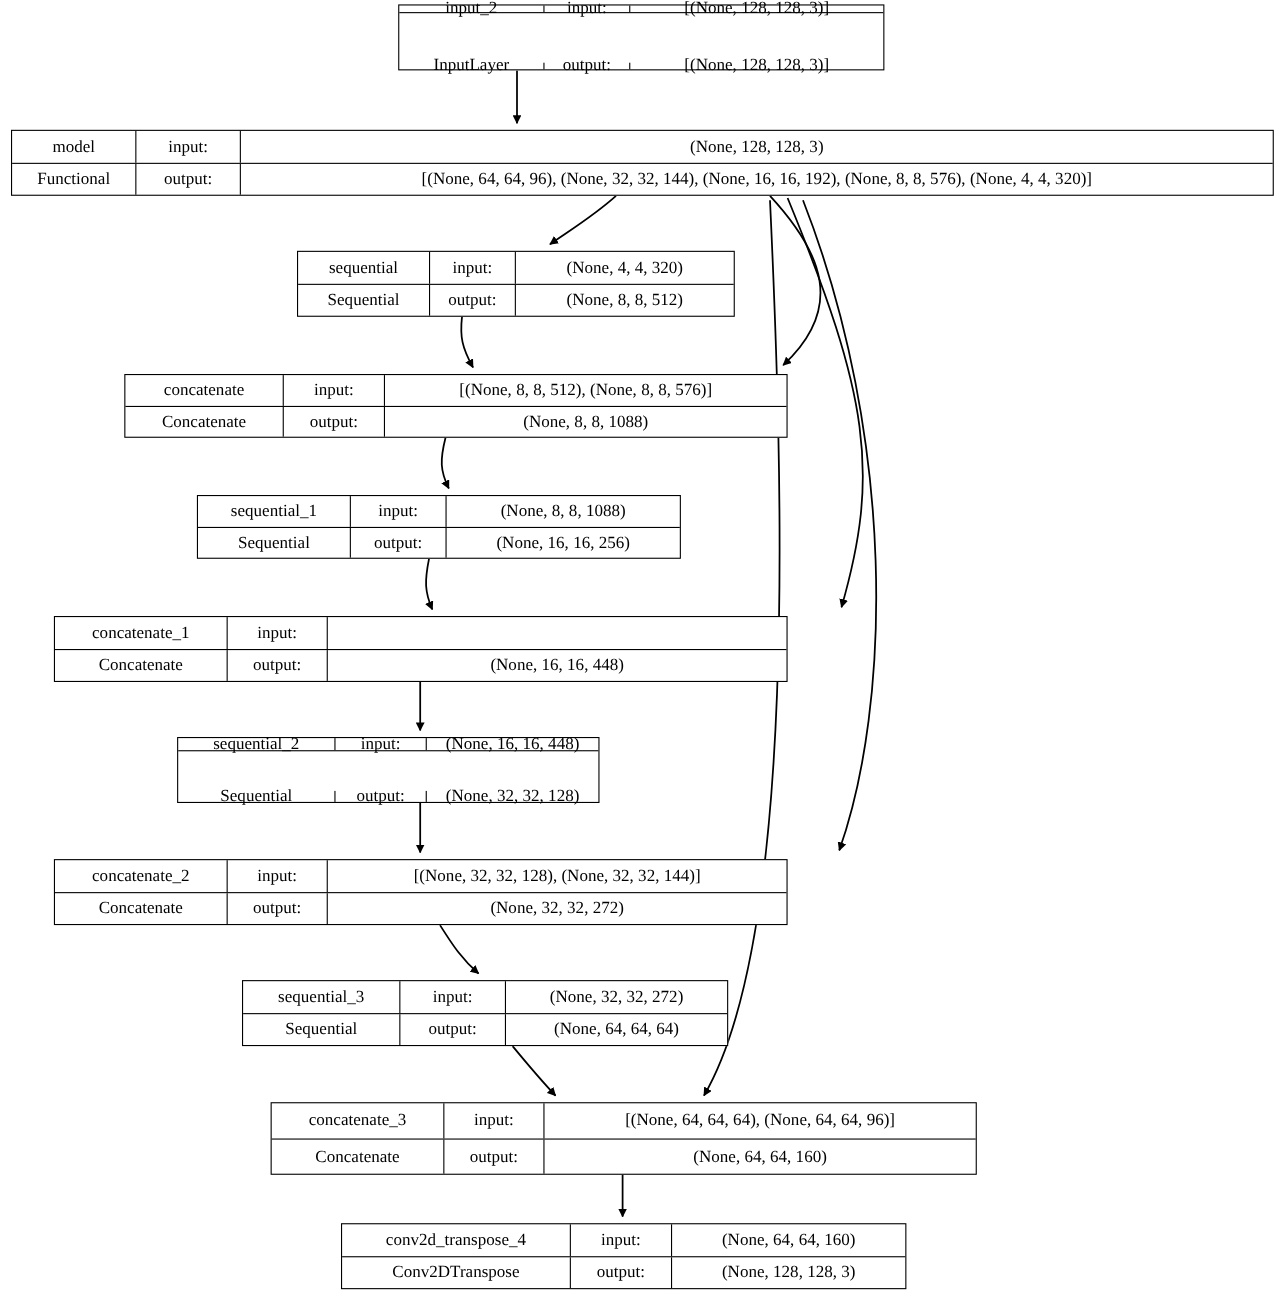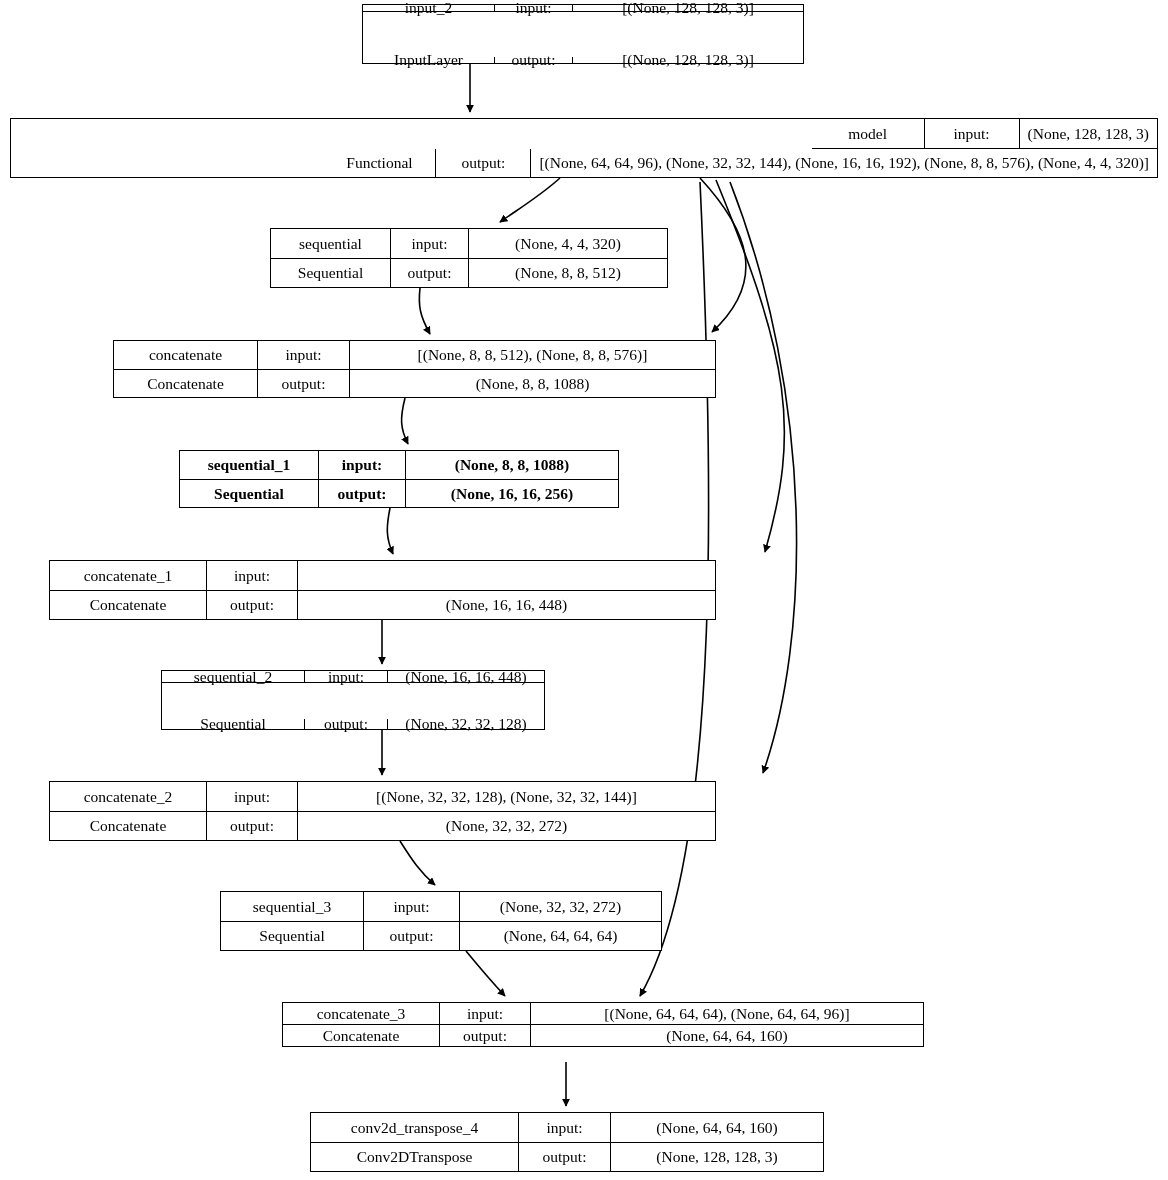--- a/index.html
+++ b/index.html
@@ -96,21 +96,21 @@
       <div class="cell c-io" style="width: 78px; flex: 0 0 78px;">input:</div>
       <div class="cell c-shape">[(None, 128, 128, 3)]</div>
     </div>
     <div class="row">
       <div class="cell c-name" style="width: 132px; flex: 0 0 132px;">InputLayer</div>
       <div class="cell c-io" style="width: 78px; flex: 0 0 78px;">output:</div>
       <div class="cell c-shape">[(None, 128, 128, 3)]</div>
     </div>
   </div>
 
-  <div class="node" style="left: 10px; top: 118px; width: 1148px; height: 60px; align-items: flex-end;">
+  <div class="node" style="left: 10px; top: 118px; width: 1148px; height: 60px;">
     <div class="row">
       <div class="cell c-name" style="width: 113px; flex: 0 0 113px;">model</div>
       <div class="cell c-io" style="width: 95px; flex: 0 0 95px;">input:</div>
       <div class="cell c-shape">(None, 128, 128, 3)</div>
     </div>
     <div class="row">
       <div class="cell c-name" style="width: 113px; flex: 0 0 113px;">Functional</div>
       <div class="cell c-io" style="width: 95px; flex: 0 0 95px;">output:</div>
       <div class="cell c-shape">[(None, 64, 64, 96), (None, 32, 32, 144), (None, 16, 16, 192), (None, 8, 8, 576), (None, 4, 4, 320)]</div>
     </div>
@@ -135,21 +135,21 @@
       <div class="cell c-io" style="width: 92px; flex: 0 0 92px;">input:</div>
       <div class="cell c-shape">[(None, 8, 8, 512), (None, 8, 8, 576)]</div>
     </div>
     <div class="row">
       <div class="cell c-name" style="width: 144px; flex: 0 0 144px;">Concatenate</div>
       <div class="cell c-io" style="width: 92px; flex: 0 0 92px;">output:</div>
       <div class="cell c-shape">(None, 8, 8, 1088)</div>
     </div>
   </div>
 
-  <div class="node" style="left: 179px; top: 450px; width: 440px; height: 58px; font-weight: bold;">
+  <div class="node" style="left: 179px; top: 450px; width: 440px; height: 58px;">
     <div class="row">
       <div class="cell c-name" style="width: 139px; flex: 0 0 139px;">sequential_1</div>
       <div class="cell c-io" style="width: 87px; flex: 0 0 87px;">input:</div>
       <div class="cell c-shape">(None, 8, 8, 1088)</div>
     </div>
     <div class="row">
       <div class="cell c-name" style="width: 139px; flex: 0 0 139px;">Sequential</div>
       <div class="cell c-io" style="width: 87px; flex: 0 0 87px;">output:</div>
       <div class="cell c-shape">(None, 16, 16, 256)</div>
     </div>
@@ -199,21 +199,21 @@
       <div class="cell c-io" style="width: 96px; flex: 0 0 96px;">input:</div>
       <div class="cell c-shape">(None, 32, 32, 272)</div>
     </div>
     <div class="row">
       <div class="cell c-name" style="width: 143px; flex: 0 0 143px;">Sequential</div>
       <div class="cell c-io" style="width: 96px; flex: 0 0 96px;">output:</div>
       <div class="cell c-shape">(None, 64, 64, 64)</div>
     </div>
   </div>
 
-  <div class="node" style="left: 246px; top: 1002px; width: 642px; height: 45px; margin-left: 36px;">
+  <div class="node" style="left: 246px; top: 1002px; width: 642px; height: 66px;">
     <div class="row">
       <div class="cell c-name" style="width: 157px; flex: 0 0 157px;">concatenate_3</div>
       <div class="cell c-io" style="width: 91px; flex: 0 0 91px;">input:</div>
       <div class="cell c-shape">[(None, 64, 64, 64), (None, 64, 64, 96)]</div>
     </div>
     <div class="row">
       <div class="cell c-name" style="width: 157px; flex: 0 0 157px;">Concatenate</div>
       <div class="cell c-io" style="width: 91px; flex: 0 0 91px;">output:</div>
       <div class="cell c-shape">(None, 64, 64, 160)</div>
     </div>

